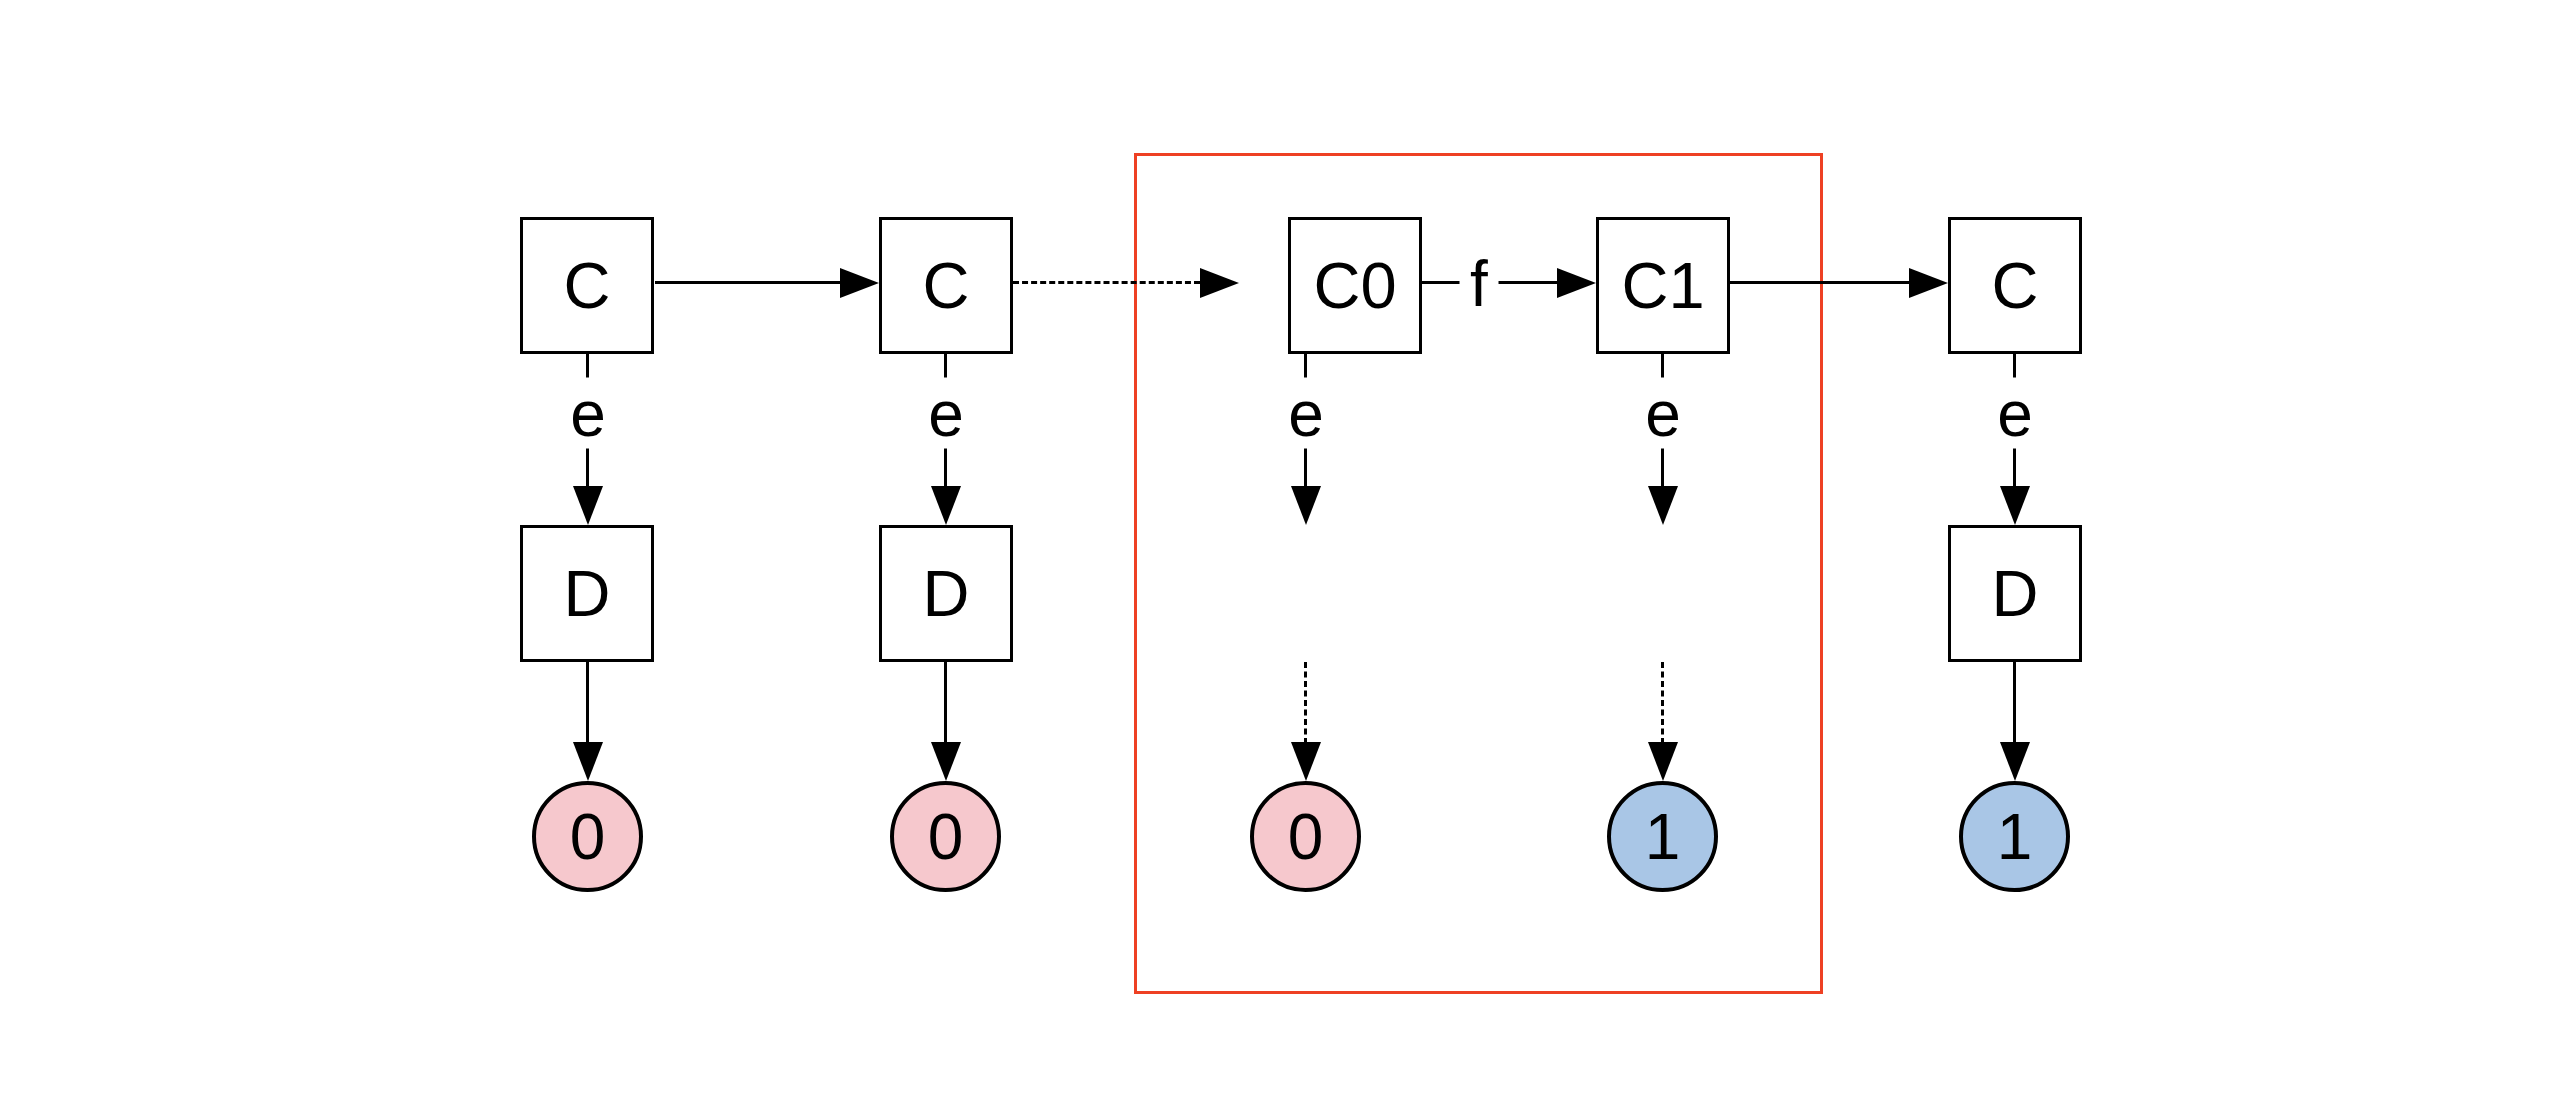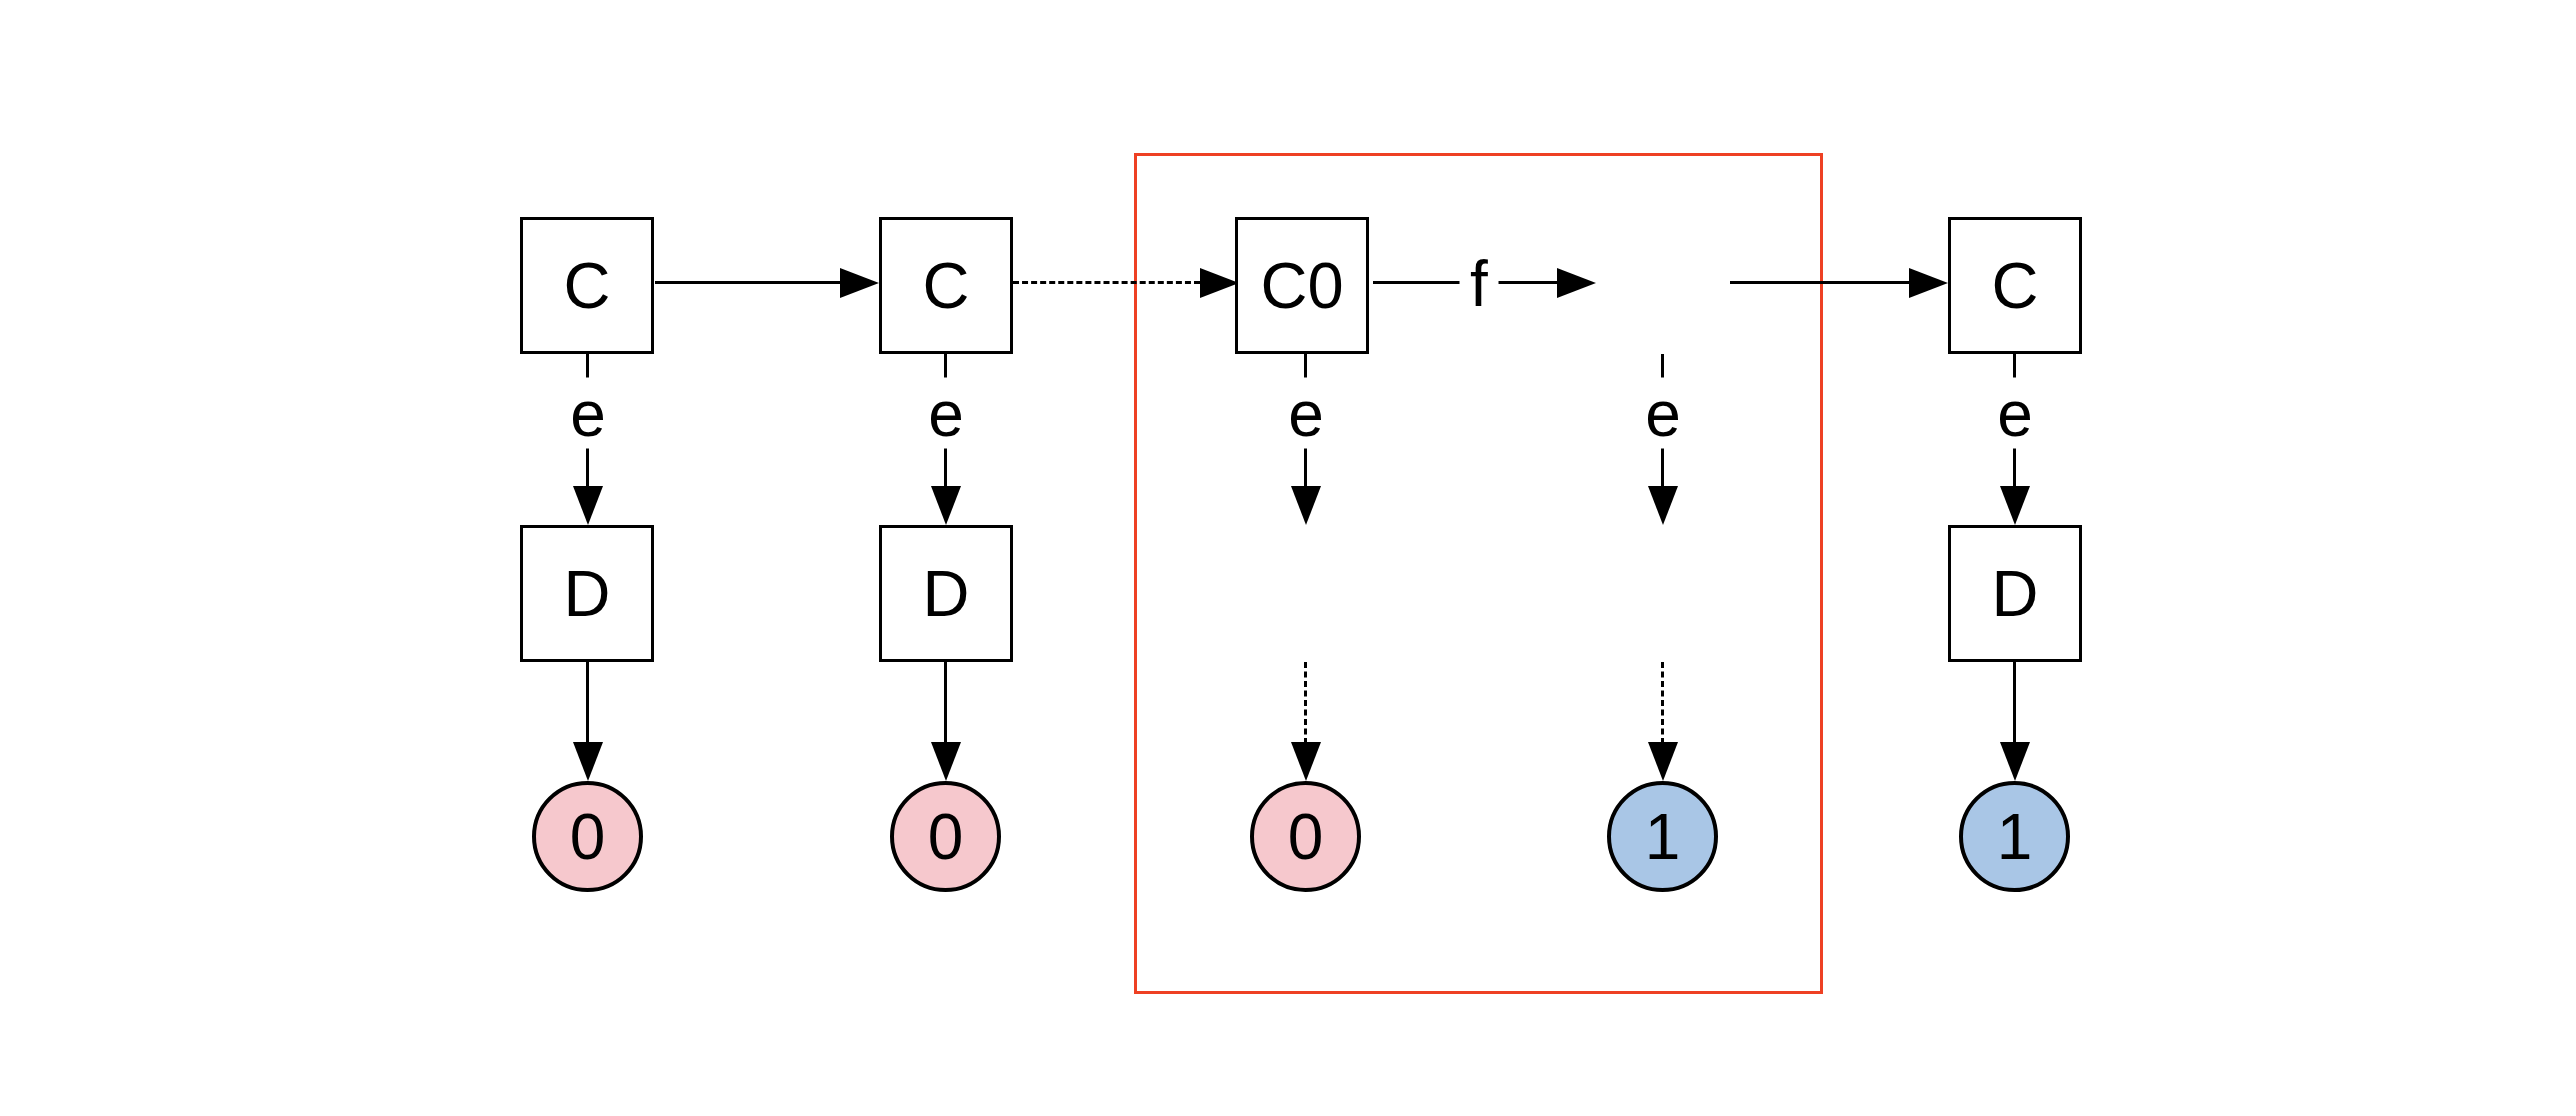--- a/index.html
+++ b/index.html
@@ -116,36 +116,39 @@
   </div>
   <div class="vline vline-d" style="left:944px"></div>
   <div class="ah-down ah-d" style="left:931px"></div>
   <div class="circle" style="left: 890px; background: rgb(246, 200, 205);" data-color="pink">
     <span>0</span>
   </div>
 
   <div class="hline dashed" style="left:1013px;width:187px"></div>
   <div class="ah-right" style="left:1200px"></div>
 
-  <div class="node row-c" style="left:1235px">
+  <div class="node row-c" style="left:1288px">
     <span>C0</span>
   </div>
   <div class="vline vline-e" style="left:1304px"></div>
   <div class="ah-down ah-e" style="left:1291px"></div>
   <span class="edge-label" style="left:1306px;top:413px">e</span>
   <div class="vline vline-d dashed" style="left:1304px"></div>
   <div class="ah-down ah-d" style="left:1291px"></div>
   <div class="circle" style="left: 1250px; background: rgb(246, 200, 205);" data-color="pink">
     <span>0</span>
   </div>
 
   <div class="hline" style="left:1373px;width:184px"></div>
   <div class="ah-right" style="left:1557px"></div>
   <span class="edge-label" style="left:1479px;top:283px">f</span>
 
+  <div class="node row-c" style="left:1596px">
+    <span>C1</span>
+  </div>
   <div class="vline vline-e" style="left:1661px"></div>
   <div class="ah-down ah-e" style="left:1648px"></div>
   <span class="edge-label" style="left:1663px;top:413px">e</span>
   <div class="vline vline-d dashed" style="left:1661px"></div>
   <div class="ah-down ah-d" style="left:1648px"></div>
   <div class="circle" style="left: 1607px; background: rgb(169, 198, 230);" data-color="blue">
     <span>1</span>
   </div>
 
   <div class="hline" style="left:1730px;width:179px"></div>

